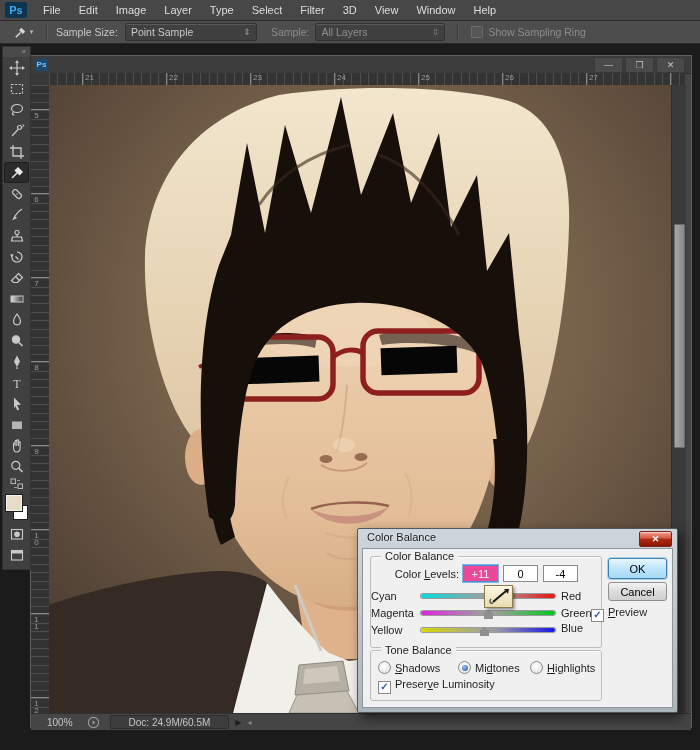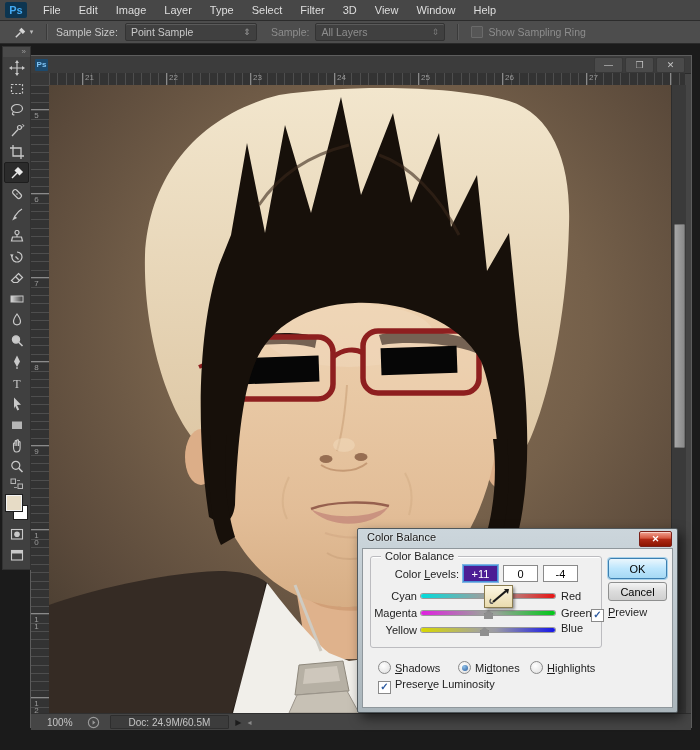--- a/index.html
+++ b/index.html
@@ -60,22 +60,22 @@
        border:1px solid #50585c;box-shadow:4px 5px 12px rgba(0,0,0,.55);z-index:10;font-size:11px;border-radius:2px}
   .dlg-title{position:absolute;left:9px;top:2px;color:#141414;text-shadow:0 0 2px #fff}
   .dlg-close{position:absolute;right:5px;top:2px;width:31px;height:14px;border:1px solid #7a2018;border-radius:2px;
              background:linear-gradient(180deg,#f2a493 0%,#d4553e 45%,#b02a16 50%,#8c1500 100%);
              color:#fff;font-size:9px;font-weight:bold;display:flex;align-items:center;justify-content:center;box-shadow:inset 0 1px 0 rgba(255,255,255,.5)}
   .dlg-client{position:absolute;left:4px;top:19px;width:309px;height:158px;background:#f0f0f0;border:1px solid #8f979c}
   .grp{position:absolute;border:1px solid #bcbcc0;border-radius:3px;box-shadow:inset 0 1px 0 #fff}
   .grp-lab{position:absolute;left:10px;top:-7px;background:#f0f0f0;padding:0 4px;color:#1e1e1e}
   .val{position:absolute;width:33px;height:15px;border:1px solid #8a8a8a;background:#fff;font-size:11px;
        display:flex;align-items:center;justify-content:center;color:#000}
-  .val.sel{background:#4c1d95;color:#fff;border:1px solid #4a90d9;outline:1px solid #7eb4e2}
-  .slab{position:absolute;width:46px;text-align:right;color:#1e1e1e}
+  .val.sel{background:#ec4899;color:#fff;border:1px solid #4a90d9;outline:1px solid #7eb4e2}
+  .slab{position:absolute;width:46px;color:#1e1e1e}
   .rlab{position:absolute;color:#1e1e1e}
   .track{position:absolute;width:134px;height:4px;border-radius:2px;box-shadow:0 0 0 1px #9a9a9a}
   .thumb{position:absolute;width:9px;height:9px;background:#8f8f8f;box-shadow:0 1px 1px rgba(0,0,0,.4);
          clip-path:polygon(50% 0,100% 42%,100% 100%,0 100%,0 42%)}
   .cursorbox{position:absolute;width:27px;height:21px;background:linear-gradient(180deg,#fdf7e4,#e9dbae);
              border:1px solid #8a7c50;box-shadow:1.5px 1.5px 3px rgba(0,0,0,.45);z-index:3}
   .btn{position:absolute;width:57px;display:flex;align-items:center;justify-content:center;font-size:11px;color:#000;border-radius:3px}
   .btn-ok{height:19px;border:1px solid #3c7fb1;background:linear-gradient(180deg,#eaf6fd,#bde6fd 50%,#a6d9f4);box-shadow:0 0 0 1px #a8d2ea}
   .btn-cancel{height:17px;border:1px solid #8e8f8f;background:linear-gradient(180deg,#f4f4f4,#dcdcdc 50%,#cfcfcf)}
   .radio{width:11px;height:11px;border-radius:50%;border:1px solid #8a8a8a;background:radial-gradient(circle at 40% 35%,#fff,#dcdcdc);display:inline-block;vertical-align:-2px;margin-right:4px;position:relative}
@@ -449,20 +449,23 @@
     <div class="thumb" style="left:117px;top:78px"></div>
 
     <div class="cursorbox" style="left:121px;top:36px">
       <svg width="27" height="21" viewBox="0 0 27 21">
         <path d="M8 16 L21 5" stroke="#1a1a1a" stroke-width="2.2" fill="none"></path>
         <path d="M19 3l5 0-1 5z" fill="#1a1a1a"></path>
         <path d="M6 13c-2 2-1 5 2 4" stroke="#555" stroke-width="1.4" fill="none"></path>
       </svg>
     </div>
 
+    <div class="grp" style="left:7px;top:101px;width:230px;height:49px">
+      <span class="grp-lab">Tone Balance</span>
+    </div>
     <div style="position:absolute;left:15px;top:112px">
       <span class="radio"></span><span class="dtext"><span class="u">S</span><span>hadows</span></span>
     </div>
     <div style="position:absolute;left:95px;top:112px">
       <span class="radio on"></span><span class="dtext"><span>Mi</span><span class="u">d</span><span>tones</span></span>
     </div>
     <div style="position:absolute;left:167px;top:112px">
       <span class="radio"></span><span class="dtext"><span class="u">H</span><span>ighlights</span></span>
     </div>
     <div style="position:absolute;left:15px;top:129px">

